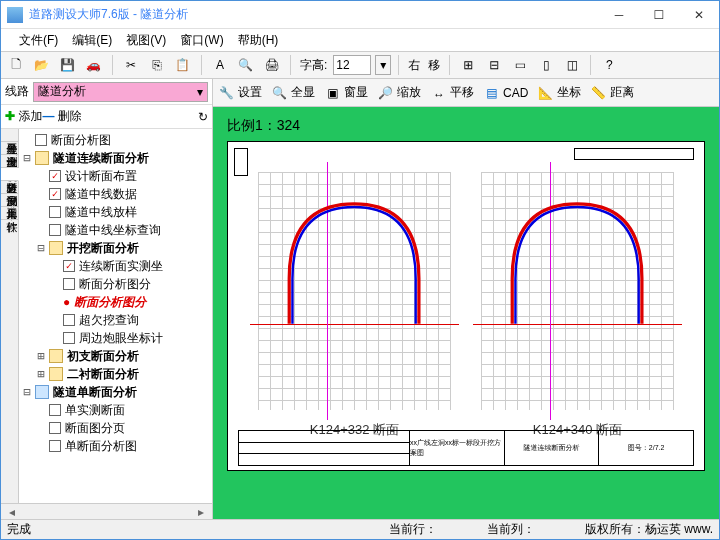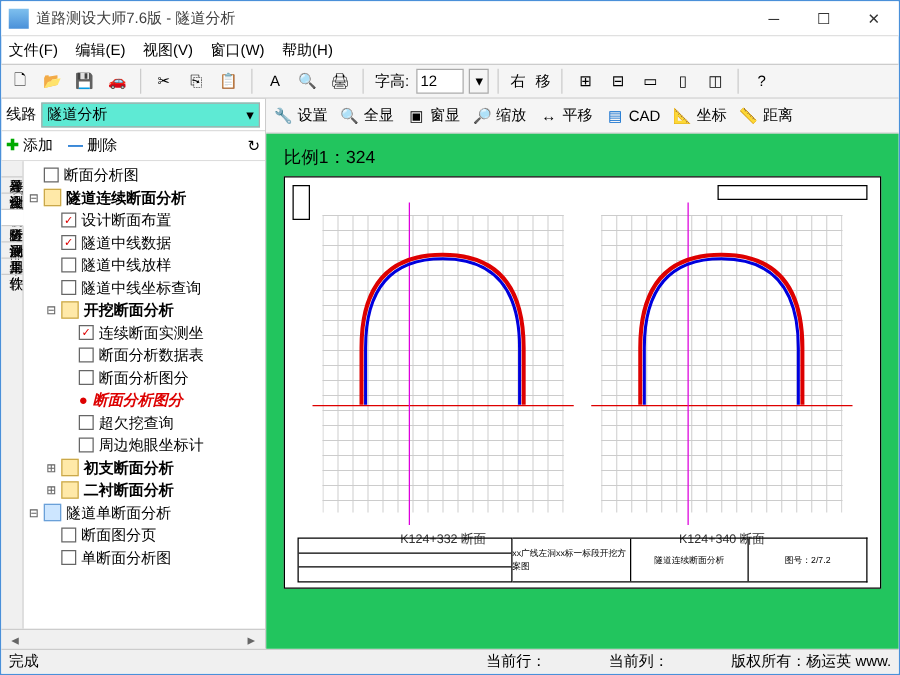--- a/index.html
+++ b/index.html
@@ -1,34 +1,34 @@
 <!DOCTYPE html>
 <html><head>
 <meta charset="utf-8">
 <style>
 *{box-sizing:border-box;margin:0;padding:0;font-family:"Microsoft YaHei","SimSun",sans-serif;font-size:12px}
 body{width:720px;height:540px;background:#fff;overflow:hidden;display:flex;flex-direction:column;border:1px solid #4a90d9}
 .titlebar{height:28px;background:#fff;display:flex;align-items:center;padding:0 0 0 6px;border-bottom:1px solid #e0e0e0}
 .titlebar .icon{width:16px;height:16px;background:linear-gradient(#7ec0ee,#4a90d9);margin-right:6px}
-.titlebar .ttl{flex:1;color:#404040}
+.titlebar .ttl{flex:1;color:#3b82f6}
 .winbtns{display:flex}
 .winbtn{width:40px;height:28px;display:flex;align-items:center;justify-content:center;color:#333}
-.menubar{height:22px;display:flex;padding:0 0;gap:2px}
+.menubar{height:22px;display:flex;padding:0 12px;gap:2px}
 .menubar span{padding:3px 6px;cursor:default}
 .toolbar1{height:28px;border-top:1px solid #ccc;border-bottom:1px solid #ccc;background:#f5f5f5;display:flex;align-items:center;padding:0 4px;gap:4px}
 .tbtn{width:22px;height:22px;display:flex;align-items:center;justify-content:center;border:1px solid transparent}
 .sep{width:1px;height:20px;background:#ccc;margin:0 3px}
 .tlabel{padding:0 2px}
 .tinput{width:38px;height:20px;border:1px solid #aaa;padding:0 2px}
 .tcombo{height:20px;border:1px solid #aaa;width:16px;display:flex;align-items:center;justify-content:center}
 .mainrow{flex:1;display:flex;min-height:0}
 .leftcol{width:212px;border-right:1px solid #ccc;display:flex;flex-direction:column;min-height:0}
 .routebar{height:26px;display:flex;align-items:center;padding:2px 4px;gap:4px;border-bottom:1px solid #ddd}
-.combo{flex:1;height:20px;border:1px solid #aaa;padding:0 4px;display:flex;align-items:center;justify-content:space-between;background:#5eead4}
-.addrow{height:24px;display:flex;align-items:center;padding:2px 4px;gap:12px;border-bottom:1px solid #ddd}
+.combo{flex:1;height:20px;border:1px solid #aaa;padding:0 4px;display:flex;align-items:center;justify-content:space-between;background:#f9a8d4}
+.addrow{height:24px;display:flex;align-items:center;padding:2px 4px;gap:0;border-bottom:1px solid #ddd}
 .plusico{color:#0a0;font-weight:bold}
 .minusico{color:#06c;font-weight:bold}
 .treewrap{flex:1;display:flex;min-height:0}
 .vtabs{width:18px;background:#f0f0f0;border-right:1px solid #ccc;display:flex;flex-direction:column}
 .vtab{writing-mode:vertical-rl;text-orientation:upright;padding:6px 1px;border-bottom:1px solid #ccc;text-align:center;cursor:default;font-size:11px;line-height:1}
 .vtab.active{background:#fff;border-right:1px solid #fff;margin-right:-1px}
 .tree{flex:1;overflow:auto;padding:2px;background:#fff}
 .tnode{display:flex;align-items:center;height:18px;white-space:nowrap;gap:2px}
 .tw{display:inline-block;width:12px;text-align:center;color:#666;font-family:monospace}
 .cb{width:12px;height:12px;border:1px solid #666;display:inline-flex;align-items:center;justify-content:center;font-size:9px;line-height:1}
@@ -46,21 +46,21 @@
 .sheet{border:1px solid #000;height:330px;position:relative;background:#fff}
 .shtab{position:absolute;left:6px;top:6px;width:14px;height:28px;border:1px solid #000}
 .shtitle{position:absolute;right:10px;top:6px;width:120px;height:12px;border:1px solid #000}
 .plots{position:absolute;top:30px;left:30px;right:30px;bottom:60px;display:flex;gap:30px}
 .plot{flex:1;position:relative}
 .grid{position:absolute;inset:0;background-image:linear-gradient(#ccc 1px,transparent 1px),linear-gradient(90deg,#ccc 1px,transparent 1px);background-size:12px 12px}
 .hline{position:absolute;left:-4%;right:-4%;top:64%;height:1px;background:#d00}
 .vline{position:absolute;top:-4%;bottom:-4%;left:36%;width:1px;background:#d0d}
 .tunnel{position:absolute;left:8%;right:8%;top:6%;bottom:30%}
 .tunnel svg{width:100%;height:100%}
-.plcap{position:absolute;bottom:-28px;left:0;right:0;font-size:10px;text-align:center;color:#333;line-height:1.2}
+.plcap{position:absolute;bottom:-28px;left:0;right:0;font-size:13px;text-align:center;color:#333;line-height:1.2}
 .tblk{position:absolute;bottom:4px;left:10px;right:10px;height:36px;display:flex}
 .tblkL{flex:1.2;border:1px solid #000;display:flex;flex-direction:column}
 .tblkL div{flex:1;border-bottom:1px solid #000;font-size:7px;padding:1px 3px}
 .tblkR{flex:2;border:1px solid #000;border-left:none;display:flex}
 .tblkR div{flex:1;border-right:1px solid #000;font-size:7px;display:flex;align-items:center;justify-content:center}
 .statusbar{height:20px;border-top:1px solid #ccc;background:#f0f0f0;display:flex;align-items:center;padding:0 6px;font-size:11px}
 .statusbar .sp{flex:1}
 .sbhdr{height:16px;background:#f0f0f0;border-top:1px solid #ccc;display:flex;align-items:center;padding:0 4px;font-size:10px}
 .arrow{width:14px;text-align:center;color:#666}
 </style>
@@ -186,27 +186,20 @@
             <span class="tw"></span>
             <span class="tw"></span>
             <span class="cb ck">✓</span>
             <span class="tlbl">连续断面实测坐</span>
           </div>
     <div class="tnode">
             <span class="tw"></span>
             <span class="tw"></span>
             <span class="tw"></span>
             <span class="cb"></span>
-            <span class="tlbl">断面分析数据表</span>
-          </div>
-    <div class="tnode">
-            <span class="tw"></span>
-            <span class="tw"></span>
-            <span class="tw"></span>
-            <span class="cb"></span>
             <span class="tlbl">断面分析图分</span>
           </div>
     <div class="tnode">
             <span class="tw"></span>
             <span class="tw"></span>
             <span class="tw"></span>
             <span style="color:#d00">●</span>
             <span class="tlbl hot">断面分析图分</span>
           </div>
     <div class="tnode">
@@ -231,21 +224,27 @@
           </div>
     <div class="tnode">
             <span class="tw"></span>
             <span class="tw">⊞</span>
             <span class="fold"></span>
             <span class="tlbl" style="font-weight:bold">二衬断面分析</span>
           </div>
     <div class="tnode">
             <span class="tw">⊟</span>
             <span class="foldb"></span>
-            <span class="tlbl" style="font-weight:normal">隧道单断面分析</span>
+            <span class="tlbl" style="font-weight:bold">隧道单断面分析</span>
+          </div>
+    <div class="tnode">
+            <span class="tw"></span>
+            <span class="tw"></span>
+            <span class="cb"></span>
+            <span class="tlbl">单实测断面</span>
           </div>
     <div class="tnode">
             <span class="tw"></span>
             <span class="tw"></span>
             <span class="cb"></span>
             <span class="tlbl">断面图分页</span>
           </div>
     <div class="tnode">
             <span class="tw"></span>
             <span class="tw"></span>

